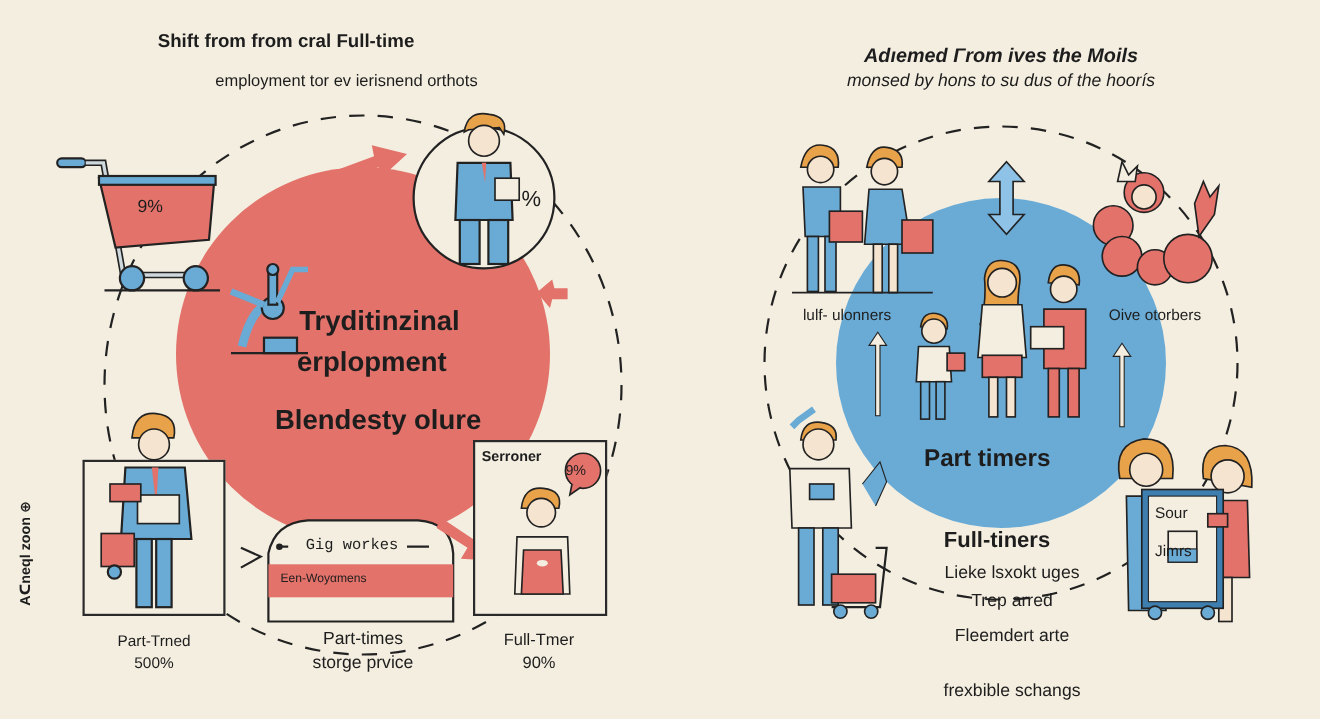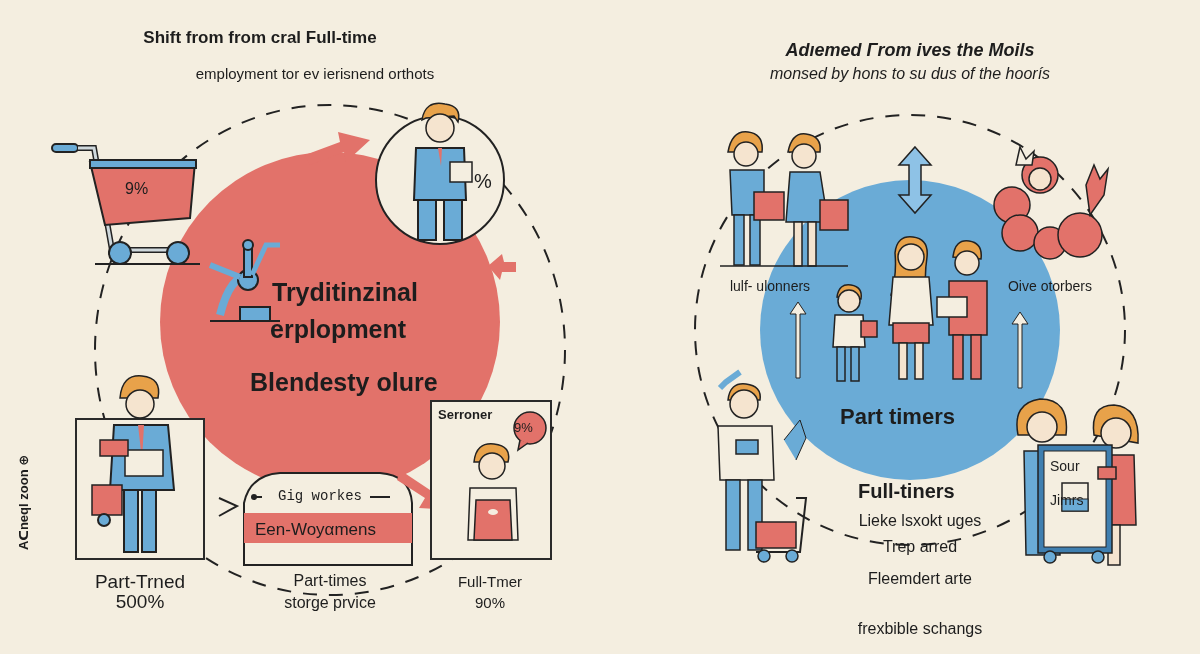--- a/index.html
+++ b/index.html
@@ -3,21 +3,21 @@
 <meta charset="utf-8">
 <style>
   html, body { margin:0; padding:0; }
   body { width:1200px; height:654px; background:#f4eee0; overflow:hidden; position:relative;
          font-family:"Liberation Sans", "DejaVu Sans", sans-serif; color:#1d1d1d; }
   .abs { position:absolute; }
   .title { font-weight:700; font-size:17px; text-align:center; }
   .subtitle { font-size:15px; text-align:center; }
   .italic { font-style:italic; }
   .big-label { font-weight:700; font-size:25px; }
-  .label { font-weight:700; font-size:19px; text-align:center; line-height:20px; }
+  .label { font-weight:700; font-size:14px; text-align:center; line-height:20px; }
   .small-label { font-size:15px; text-align:center; line-height:22px; }
   .boxed { border:2px solid #2a2a2a; background:#f4eee0; }
   svg { position:absolute; overflow:visible; }
 </style>
 </head>
 <body>
 
 <div>
 
   <div class="abs title" style="left:110px; top:28px; width:300px;">Shift from from cral Full-time</div>
@@ -102,21 +102,21 @@
     <path d="M4 100 L4 38 Q10 10 40 8 L140 8 Q170 10 172 38 L172 100 Z" fill="#f4eee0" stroke="#222" stroke-width="2"></path>
     <line x1="14" y1="32" x2="22" y2="32" stroke="#222" stroke-width="2"></line>
     <circle cx="14" cy="32" r="3" fill="#222"></circle>
     <line x1="130" y1="32" x2="150" y2="32" stroke="#222" stroke-width="2"></line>
     <rect x="4" y="48" width="168" height="30" fill="#e2726a"></rect>
   </svg>
   <svg style="left:215px;top:492px;" width="30" height="30">
     <path d="M4 6 L22 14 L4 24" fill="none" stroke="#222" stroke-width="2"></path>
   </svg>
   <div class="abs" style="left:278px; top:488px; font-size:14px;font-family:Liberation Mono, monospace;">Gig workes</div>
-  <div class="abs" style="left:255px; top:520px; font-size:17px;">Een-Woyαmens</div>
+  <div class="abs" style="left:255px; top:520px; font-size:11px;">Een-Woyαmens</div>
   <div class="abs small-label" style="left:250px; top:570px; width:160px; font-size:16px;">Part-times</div>
   <div class="abs small-label" style="left:250px; top:592px; width:160px; font-size:16px;">storge prvice</div>
 
   <svg style="left:395px;top:460px;" width="70" height="60">
     <path d="M5 10 L35 30 L40 20 L58 50 L24 48 L30 38 L2 20 Z" fill="#e2726a"></path>
   </svg>
 
   <div class="abs boxed" style="left:430px; top:400px; width:118px; height:156px;"></div>
   <div class="abs" style="left:438px; top:407px; font-size:13px;font-weight:bold;">Serroner</div>
   <svg style="left:510px;top:410px;" width="40" height="40">

